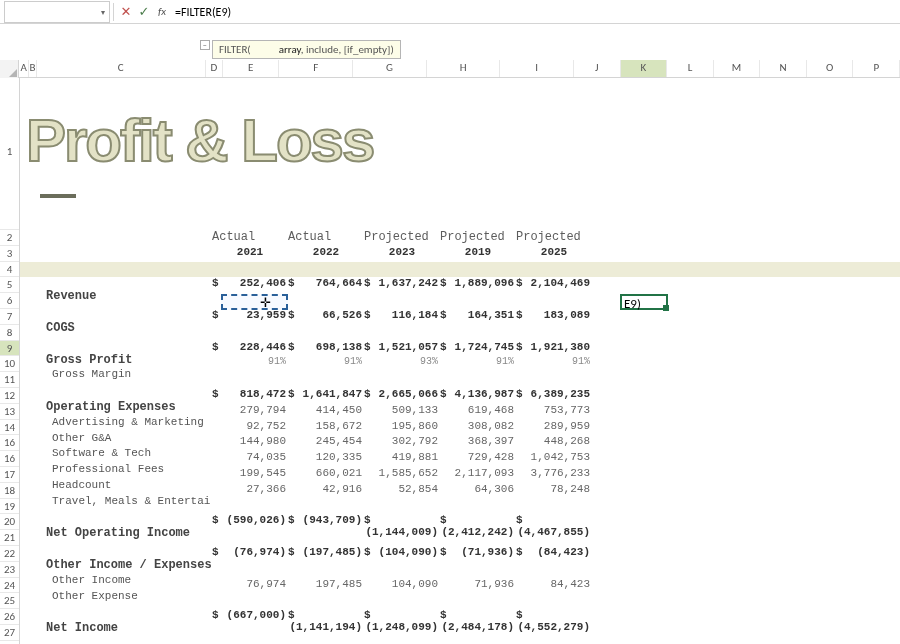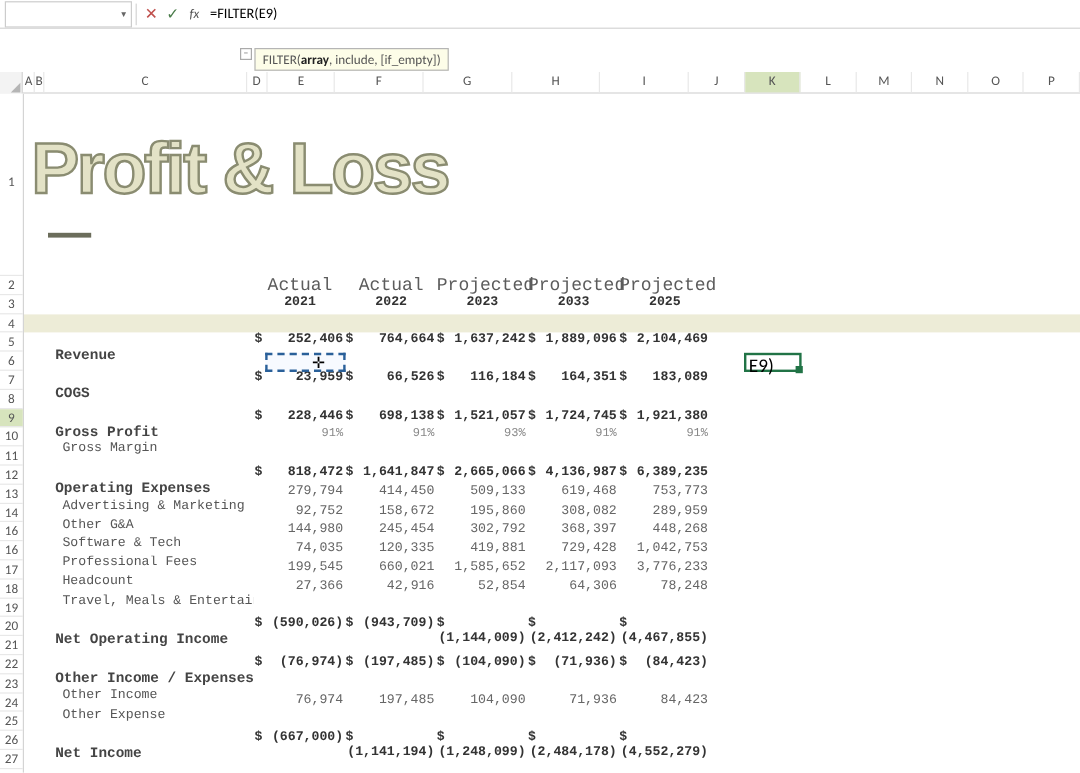--- a/index.html
+++ b/index.html
@@ -66,21 +66,21 @@
       position: absolute;
       top: 40px;
       left: 212px;
       background: #fdfde8;
       border: 1px solid #b5b5b5;
       padding: 2px 6px;
       font-size: 11px;
       color: #555;
       display: inline-block;
     }
-    .fn-tooltip .bold { font-weight: bold; color: #222; }
+    .fn-tooltip .bold { font-weight: normal; color: #222; margin-left: 28px; }
     .fn-tooltip-toggle {
       position: absolute;
       top: 40px;
       left: 200px;
       width: 10px;
       height: 10px;
       background: #fff;
       border: 1px solid #aaa;
       font-size: 8px;
       line-height: 8px;
@@ -194,23 +194,23 @@
     .title-underline {
       position: absolute;
       top: 116px;
       left: 20px;
       width: 36px;
       height: 4px;
       background: #6b6d5b;
     }
     .hdr-line {
       width: 76px;
-      font-size: 15px;
+      font-size: 12px;
       color: #5c5c5c;
-      text-align: center;
+      text-align: left;
       font-family: 'Courier New', monospace;
       font-weight: normal;
     }
     .hdr-year {
       width: 76px;
       font-size: 11px;
       color: #333;
       text-align: center;
       font-family: 'Courier New', monospace;
       font-weight: bold;
@@ -279,21 +279,21 @@
     .active-cell .fill-handle {
       position: absolute;
       right: -3px;
       bottom: -3px;
       width: 6px;
       height: 6px;
       background: #217346;
     }
     .active-cell .txt {
       padding: 0 2px;
-      font-size: 16px;
+      font-size: 13px;
       font-family: Calibri, sans-serif;
     }
     .E9-selected {
       position: absolute;
       left: 201px;
       top: 216.3px;
       width: 67px;
       height: 15.8px;
       background: rgba(200,220,255,0.15);
     }
@@ -390,21 +390,21 @@
       <div class="hdr-line">Projected</div>
     </div>
 
     <div class="sheet-row">
       <div class="cell cA"></div>
         <div class="cell cB"></div>
         <div class="cell cC"></div>
       <div class="hdr-year">2021</div>
       <div class="hdr-year">2022</div>
       <div class="hdr-year">2023</div>
-      <div class="hdr-year">2033</div>
+      <div class="hdr-year">2019</div>
       <div class="hdr-year">2025</div>
     </div>
 
     <div class="sheet-row">
         <div class="band" style="left:0;"></div>
       </div>
     <div class="sheet-row">
         <div class="cell cA"></div>
         <div class="cell cB"></div>
         <div class="cell cC label">Revenue</div>

